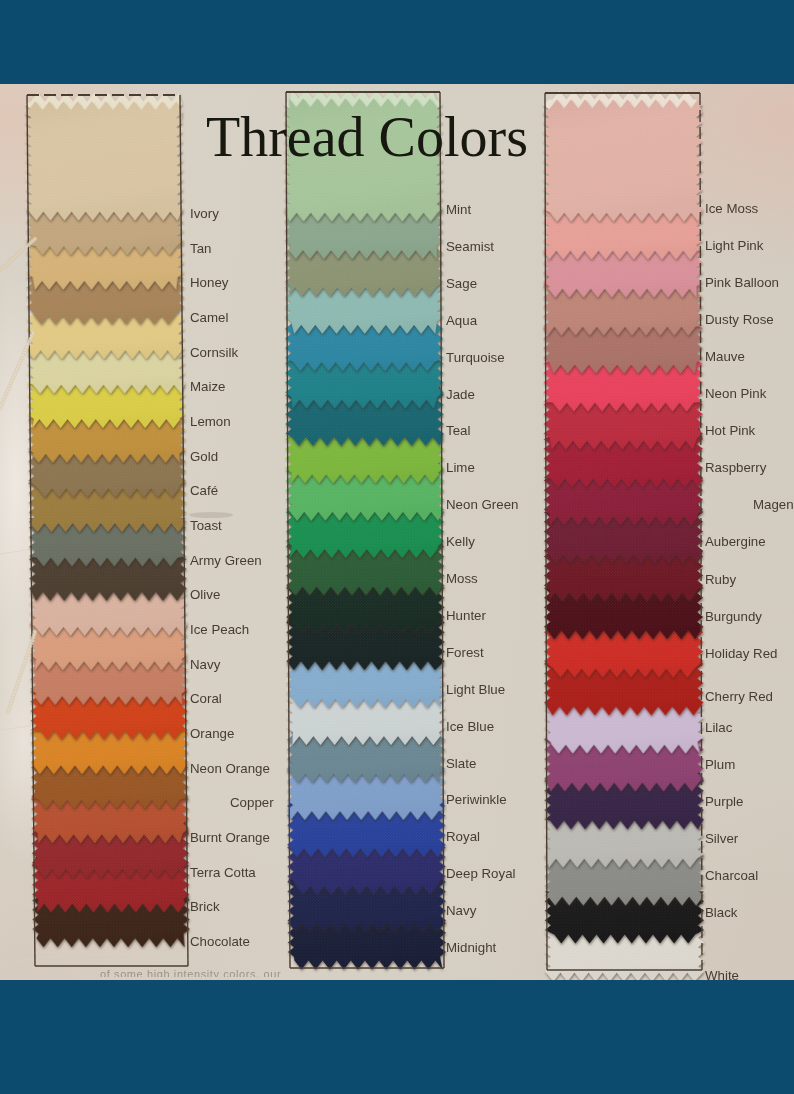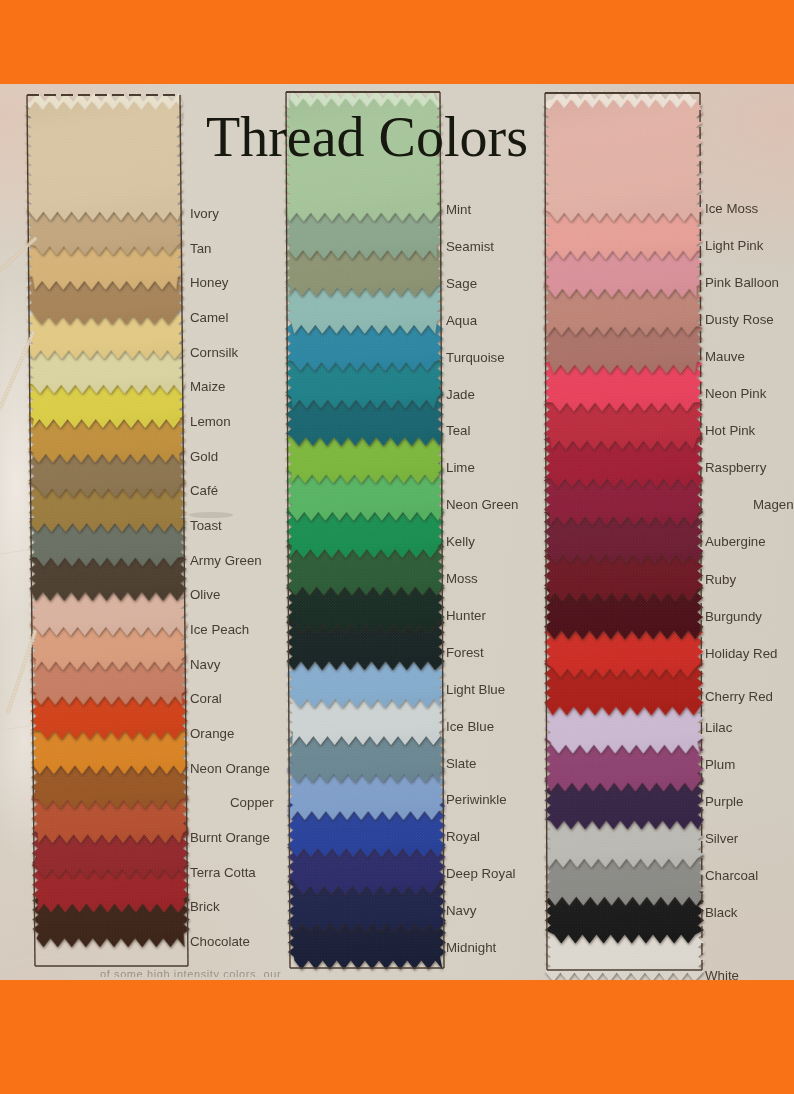--- a/index.html
+++ b/index.html
@@ -1,19 +1,19 @@
 <!DOCTYPE html>
 <html><head>
 <meta charset="utf-8">
 <title>Thread Colors</title>
 <style>
   html,body{margin:0;padding:0;background:#fff;}
   body{width:794px;height:1094px;overflow:hidden;
        font-family:"Liberation Sans",sans-serif;}
-  #page{position:relative;width:794px;height:1094px;background:#f97316;overflow:hidden;text-decoration:underline;}
+  #page{position:relative;width:794px;height:1094px;background:#0c4a6e;overflow:hidden;text-decoration:underline;}
   #photo{position:absolute;left:0;top:84px;width:794px;height:896px;overflow:hidden;
          background:#d5cec2;}
   #paper{position:absolute;inset:0;
     background:
       radial-gradient(ellipse 40% 22% at 99% 4%, rgba(220,192,178,.95), rgba(220,192,178,0) 78%),
       radial-gradient(ellipse 30% 20% at 0% 4%, rgba(224,198,182,.90), rgba(224,198,182,0) 78%),
       radial-gradient(ellipse 46% 28% at 4% 99%, rgba(214,200,188,.70), rgba(214,200,188,0) 78%),
       radial-gradient(ellipse 7% 30% at 2% 45%, rgba(244,238,232,.80), rgba(244,238,232,0) 80%),
       radial-gradient(ellipse 6% 18% at 3% 73%, rgba(242,235,229,.65), rgba(242,235,229,0) 80%),
       radial-gradient(ellipse 46% 26% at 98% 99%, rgba(211,198,186,.70), rgba(211,198,186,0) 78%),

